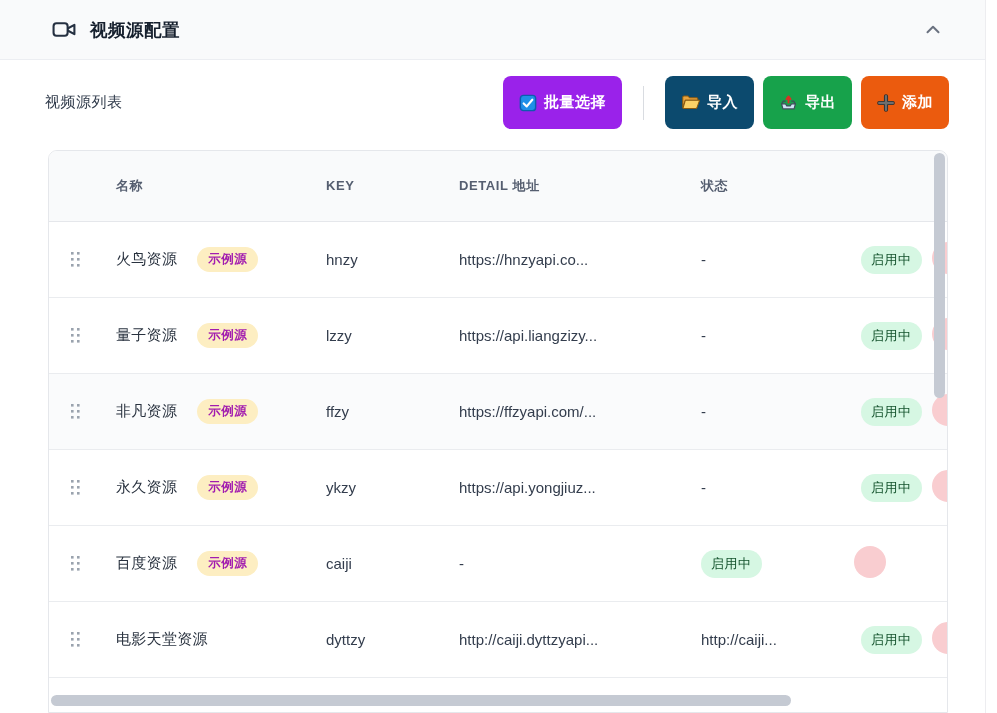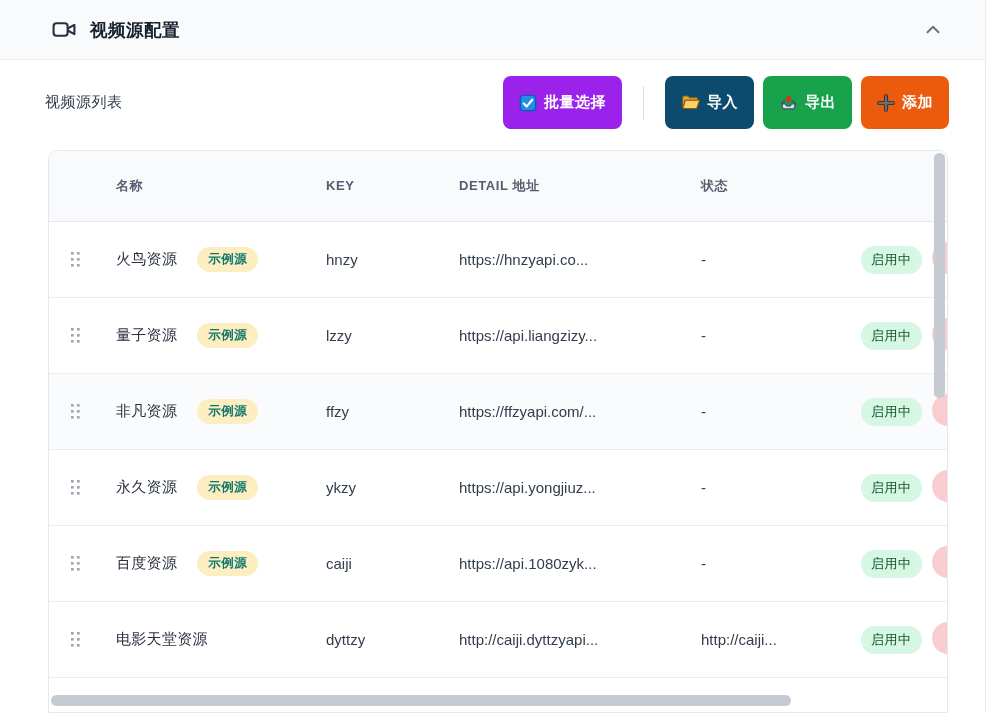--- a/index.html
+++ b/index.html
@@ -41,21 +41,21 @@
   .th { font-size:13px; color:#555e70; font-weight:600; letter-spacing:.6px;
     padding-left:15px; line-height:1.45; }
   .th-status { padding-right:40px; word-break:break-all; }
   .trow { height:76px; border-bottom:1px solid #eaecef; background:#ffffff; }
   .trow.hl { background:#fafbfc; }
   .cell { padding-left:15px; font-size:15px; color:#333d4d; white-space:nowrap; }
   .cell-handle { padding-left:0; display:flex; justify-content:center; }
   .drag-handle { cursor:grab; display:flex; }
   .cell-name { display:flex; align-items:center; gap:20px; }
   .name-text { color:#29323f; font-weight:500; letter-spacing:.3px; }
-  .badge { background:#fdeec2; color:#0f766e; font-size:12.5px; font-weight:600;
+  .badge { background:#fdeec2; color:#a21caf; font-size:12.5px; font-weight:600;
     padding:4px 11px; border-radius:999px; letter-spacing:.5px; }
   .badge:empty { display:none; }
   .status-badge { display:inline-block; background:#d6f7e3; color:#14532d;
     font-size:13px; font-weight:500; padding:5px 10px; border-radius:999px;
     letter-spacing:.5px; }
   .pink-dot { display:inline-block; width:32px; height:32px; border-radius:50%;
     background:#f9cdd0; margin-left:4px; cursor:pointer; }
 
   
   .vscroll { position:absolute; top:2px; right:2px; width:11px; height:245px;
@@ -262,21 +262,20 @@
                   <rect x="7" y="13" width="2.6" height="2.6"></rect>
           </g>
         </svg>
       </span>
     </div>
     <div class="cell cell-name">
       <span class="name-text">百度资源</span>
       <span class="badge">示例源</span>
     </div>
     <div class="cell">caiji</div>
-    <div class="cell">https://api.1080zyk...</div>
     <div class="cell">-</div>
     <div class="cell">
       <span class="status-badge">启用中</span>
     </div>
     <div class="cell" style="padding-left:4px;">
       <span class="pink-dot"></span>
     </div>
   </div>
 
   <div class="tgrid trow">

